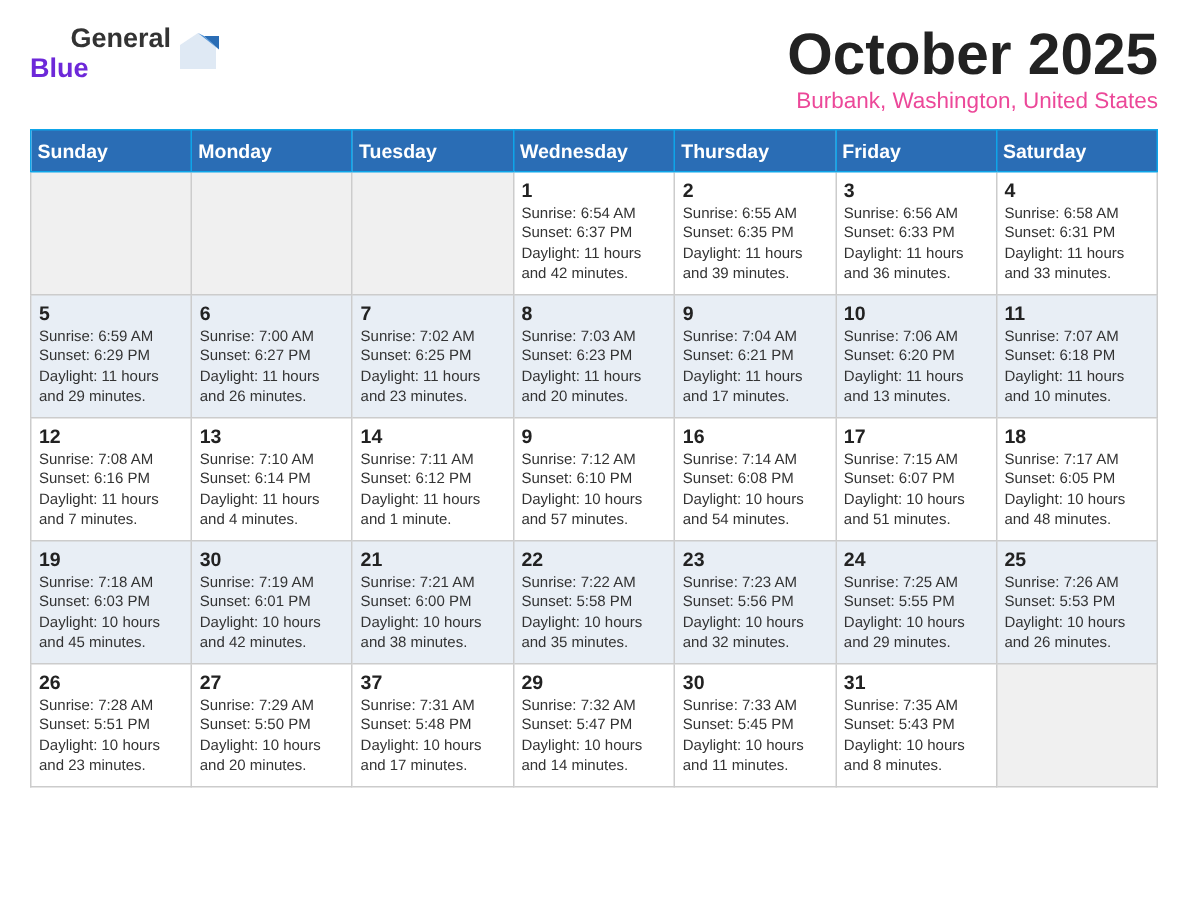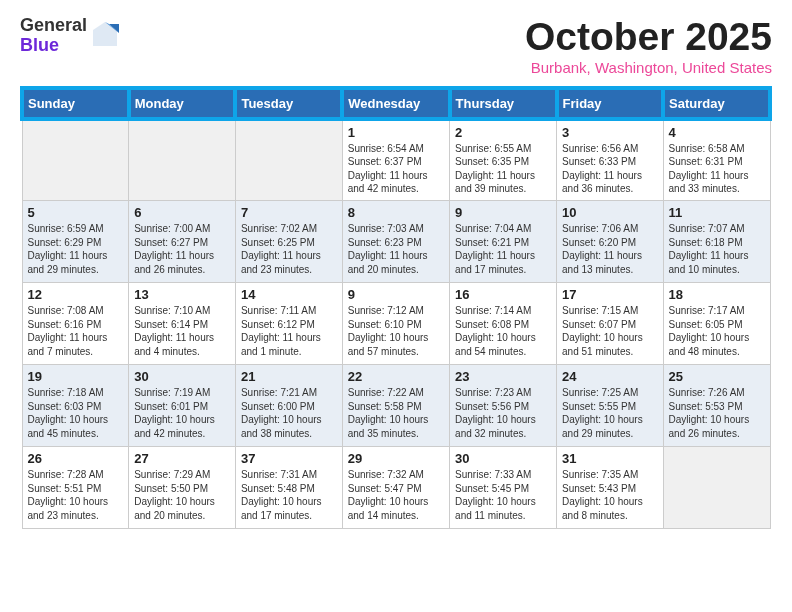--- a/index.html
+++ b/index.html
@@ -52,21 +52,21 @@
       border-collapse: collapse;
       border: 1px solid #ccc;
     }
     .calendar th {
       background: #2a6db5;
       color: #fff;
       font-size: 13px;
       font-weight: bold;
       padding: 6px 4px;
       text-align: left;
-      border: 4px solid #0ea5e9;
+      border: 1px solid #0ea5e9;
     }
     .calendar td {
       width: 108px;
       vertical-align: top;
       padding: 4px 5px 4px 5px;
       border: 1px solid #ccc;
       font-size: 10.5px;
       color: #333;
       background: #fff;
       min-height: 80px;
@@ -90,21 +90,21 @@
       background: #e8eef5;
     }
   </style>
 </head>
 <body>
 
 <div class="page">
   <div class="header">
     <div class="logo">
       <div class="logo-text">
-        <span style="font-size:18px;font-weight:bold;color:#333;">General</span>
+        <span style="font-size:18px;font-weight:bold;color:#333;margin-left:27px;">General</span>
         <span style="font-size:18px;font-weight:bold;color:#6d28d9;">Blue</span>
       </div>
       <svg class="logo-icon" viewBox="0 0 28 28" xmlns="http://www.w3.org/2000/svg">
         <polygon points="14,2 26,10 26,26 2,26 2,10" fill="#2a6db5" opacity="0.15"></polygon>
         <polygon points="18,4 28,13 28,4" fill="#2a6db5"></polygon>
         <polygon points="14,2 28,13 18,4" fill="#4a8fd5"></polygon>
       </svg>
     </div>
     <div class="title-block">
       <div class="month-title">October 2025</div>

